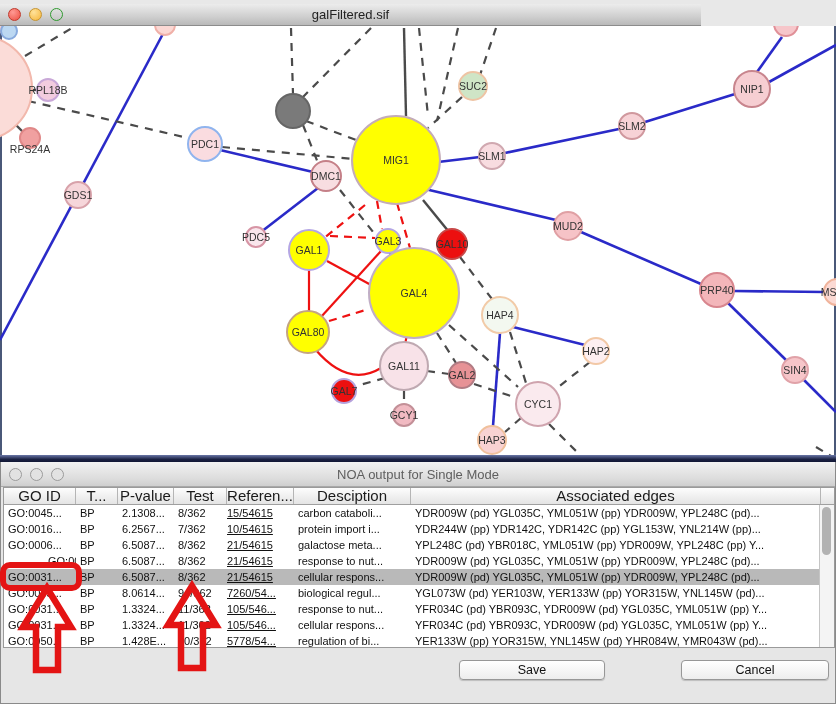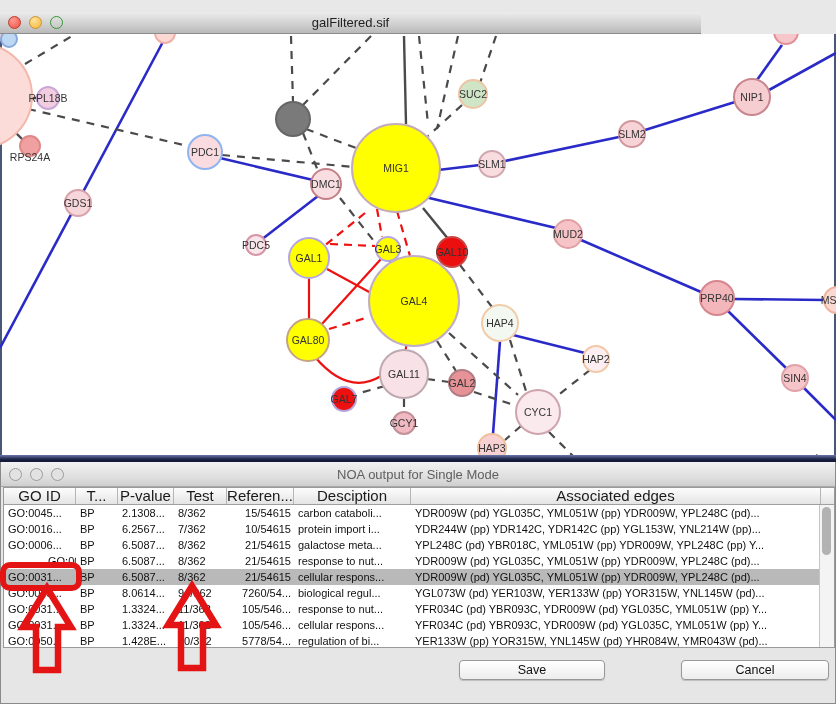--- a/index.html
+++ b/index.html
@@ -2,21 +2,21 @@
 <html><head>
 <meta charset="utf-8">
 <style>
   html,body{margin:0;padding:0;}
   body{
     width:836px;height:704px;position:relative;overflow:hidden;
     font-family:"Liberation Sans","DejaVu Sans",sans-serif;
     background:#e8e8e8;
   }
   
-  .top-window{position:absolute;left:0;top:12px;width:701px;height:456px;text-decoration:underline;}
+  .top-window{position:absolute;left:0;top:4px;width:701px;height:456px;text-decoration:underline;}
   .titlebar{
     position:absolute;left:0;top:0;width:100%;height:22px;
     background:linear-gradient(#ececec,#cfcfcf 60%,#b9b9b9);
     border-bottom:1px solid #8c8c8c;box-sizing:border-box;
   }
   .titlebar .title{
     position:absolute;left:0;right:0;top:3px;text-align:center;
     font-size:13px;color:#222;
   }
   .tl{position:absolute;top:4px;width:13px;height:13px;border-radius:50%;box-sizing:border-box;}
@@ -47,21 +47,21 @@
     border:1px solid #9a9a9a;box-sizing:border-box;}
   .thead{display:flex;height:17px;background:linear-gradient(#fdfdfd,#e4e4e4);
     border-bottom:1px solid #9f9f9f;box-sizing:border-box;}
   .th{font-size:15px;color:#1a1a1a;text-align:center;line-height:16px;
     border-right:1px solid #b5b5b5;box-sizing:border-box;overflow:hidden;white-space:nowrap;flex:0 0 auto;}
   .tbody{position:relative;}
   .trow{display:flex;height:16px;box-sizing:border-box;}
   .trow.sel{background:#b9b9b9;}
   .td{font-size:11px;color:#111;line-height:16px;padding-left:4px;box-sizing:border-box;
     overflow:hidden;white-space:nowrap;flex:0 0 auto;}
-  .td.num{text-align:right;padding-right:3px;padding-left:0;}
+  .td.num{text-align:left;padding-right:3px;padding-left:0;text-decoration:underline;}
   .scrollbar{position:absolute;right:0;top:17px;bottom:0;width:15px;background:#f4f4f4;
     border-left:1px solid #c5c5c5;box-sizing:border-box;}
   .thumb{position:absolute;left:2px;top:2px;width:9px;height:48px;border-radius:5px;background:#b2b2b2;}
   
   .btn{position:absolute;top:198px;height:20px;border:1px solid #979797;border-radius:4px;
     background:linear-gradient(#ffffff,#ededed);font-size:12.5px;color:#111;text-align:center;
     line-height:19px;box-shadow:0 1px 1px rgba(0,0,0,0.18);box-sizing:border-box;}
   .btn.save{left:458px;width:146px;}
   .btn.cancel{left:680px;width:148px;}
   

